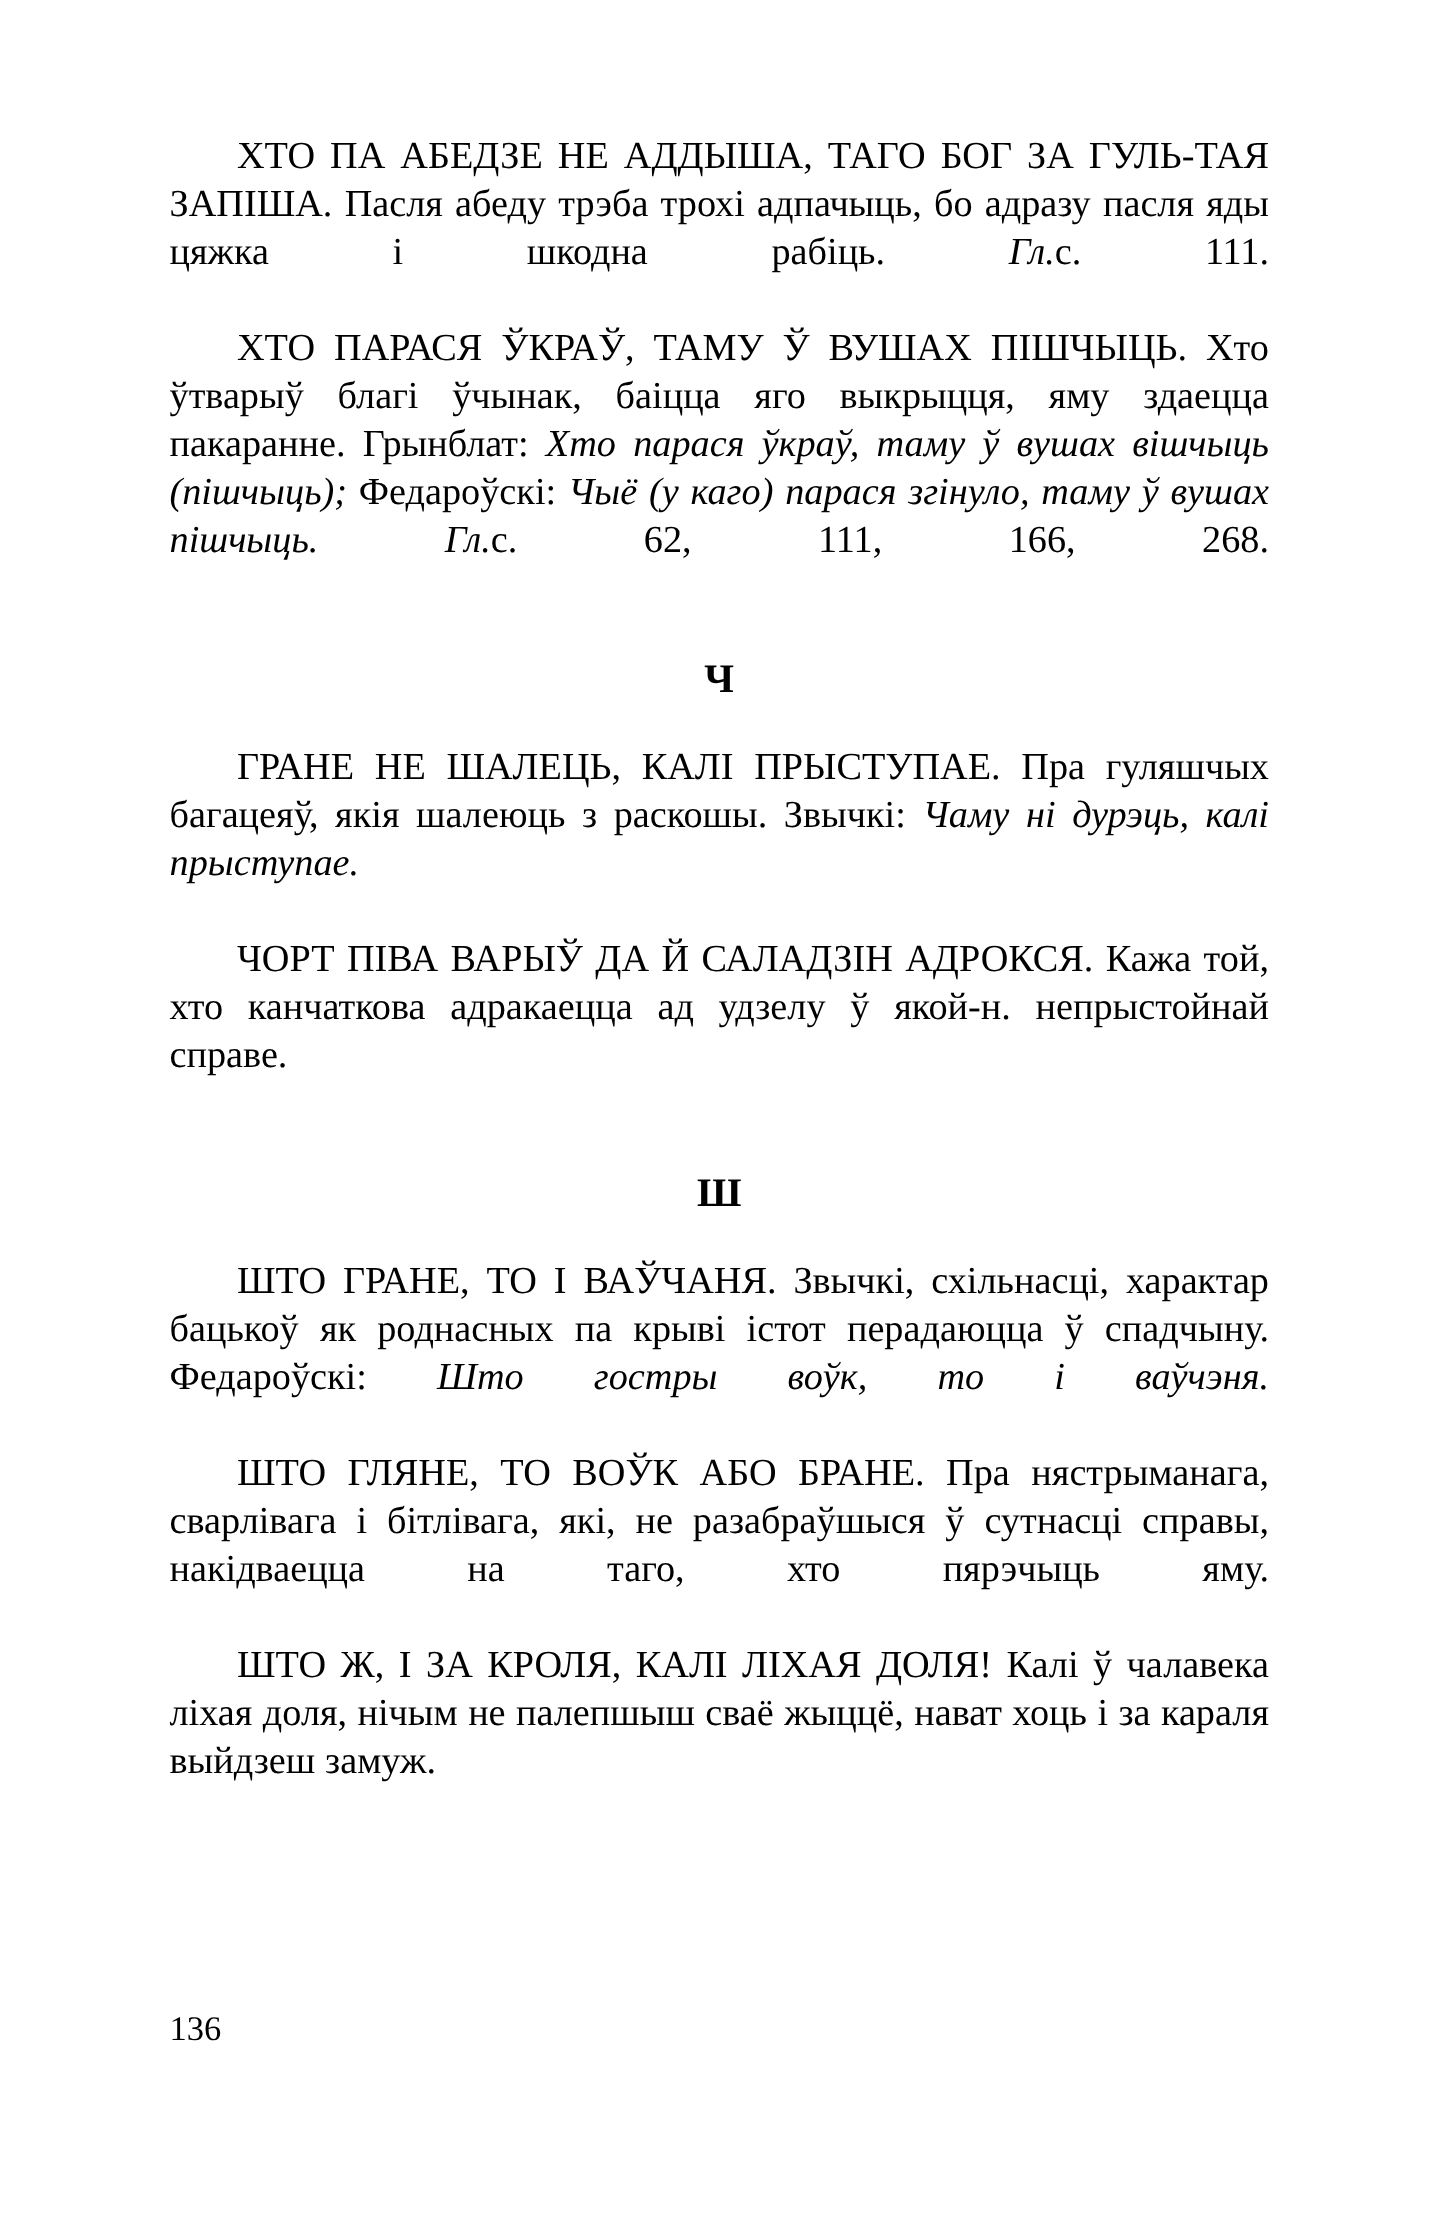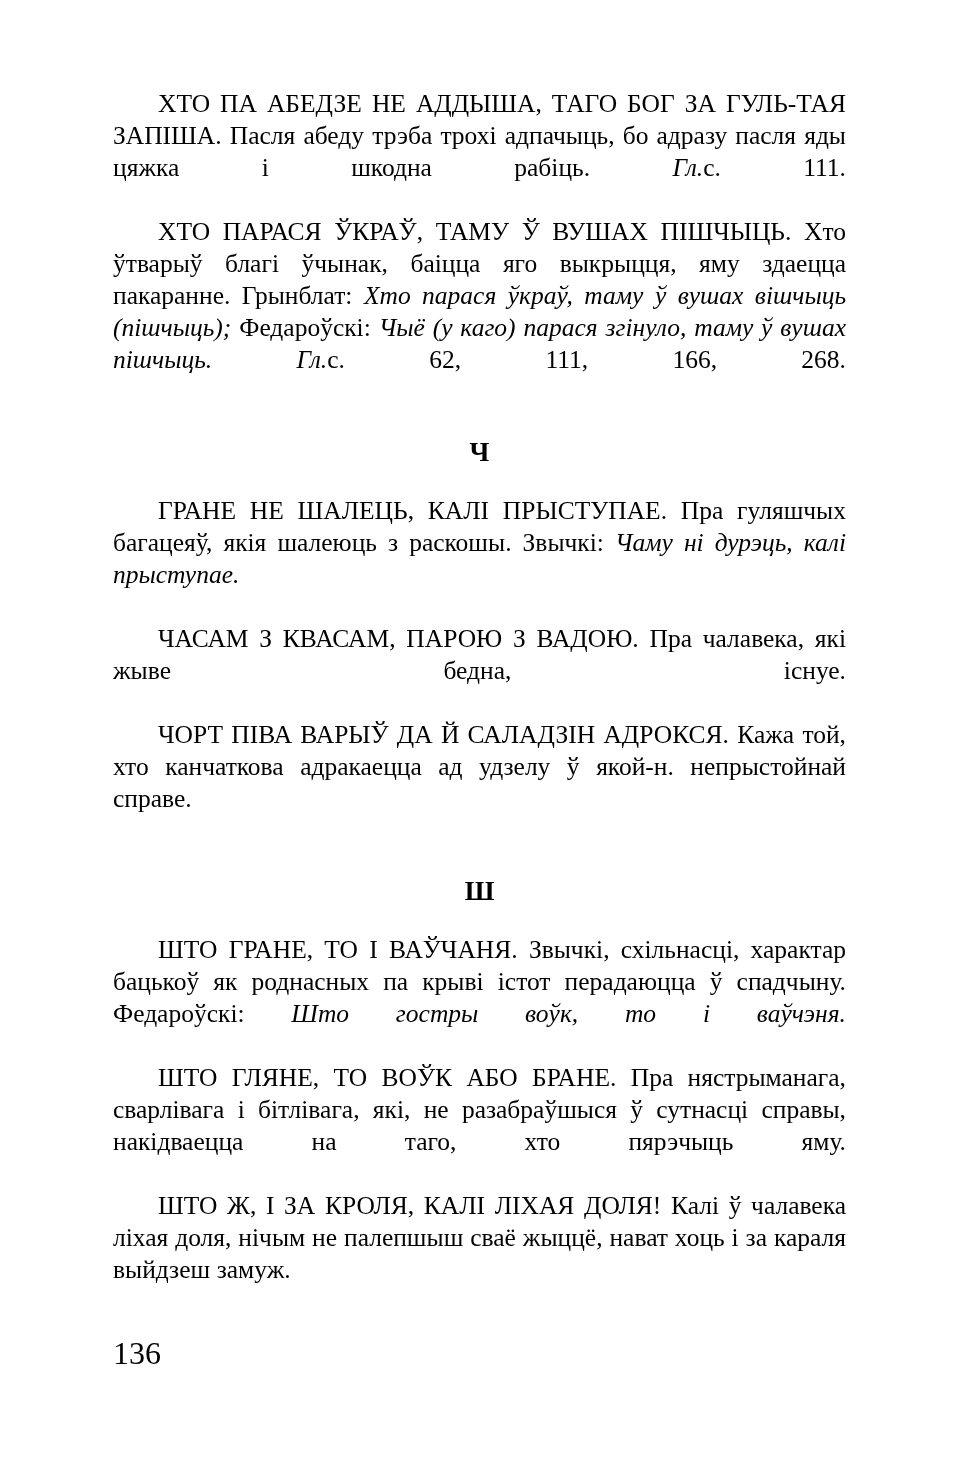--- a/index.html
+++ b/index.html
@@ -56,21 +56,21 @@
     margin: 0;
   }
 
   .sp-before-letter { height: 28px; }
   .sp-after-letter  { height: 27px; }
 
   .folio {
     position: absolute;
     left: 113px;
     top: 1337px;
-    font-size: 32px;
+    font-size: 23px;
     line-height: 32px;
     font-family: "Liberation Serif", "DejaVu Serif", serif;
   }
 </style>
 </head>
 <body>
 
 <div class="page">
 
   <p class="para"><span class="caps">ХТО ПА АБЕДЗЕ НЕ АДДЫША, ТАГО БОГ ЗА ГУЛЬ-</span><span class="caps">ТАЯ ЗАПІША.</span>
@@ -89,22 +89,20 @@
 
   <p class="section-letter">Ч</p>
 
   <div class="sp-after-letter"></div>
 
   <p class="para"><span class="caps">ГРАНЕ НЕ ШАЛЕЦЬ, КАЛІ ПРЫСТУПАЕ.</span>
     <span>Пра гуляшчых багацеяў, якія шалеюць з раскошы.</span>
     <span class="bold">Звычкі:</span>
     <span class="ital">Чаму ні дурэць, калі прыступае.</span></p>
 
-  <p class="para"><span class="caps">ЧАСАМ З КВАСАМ, ПАРОЮ З ВАДОЮ.</span>
-    <span>Пра чалавека, які жыве бедна, існуе.</span></p>
 
 
   <p class="para"><span class="caps">ЧОРТ ПІВА ВАРЫЎ ДА Й САЛАДЗІН АДРОКСЯ.</span>
     <span>Кажа той, хто канчаткова адракаецца ад удзелу ў якой-н. непрыстойнай справе.</span></p>
 
 
   <div class="sp-before-letter"></div>
 
   <p class="section-letter">Ш</p>
 

